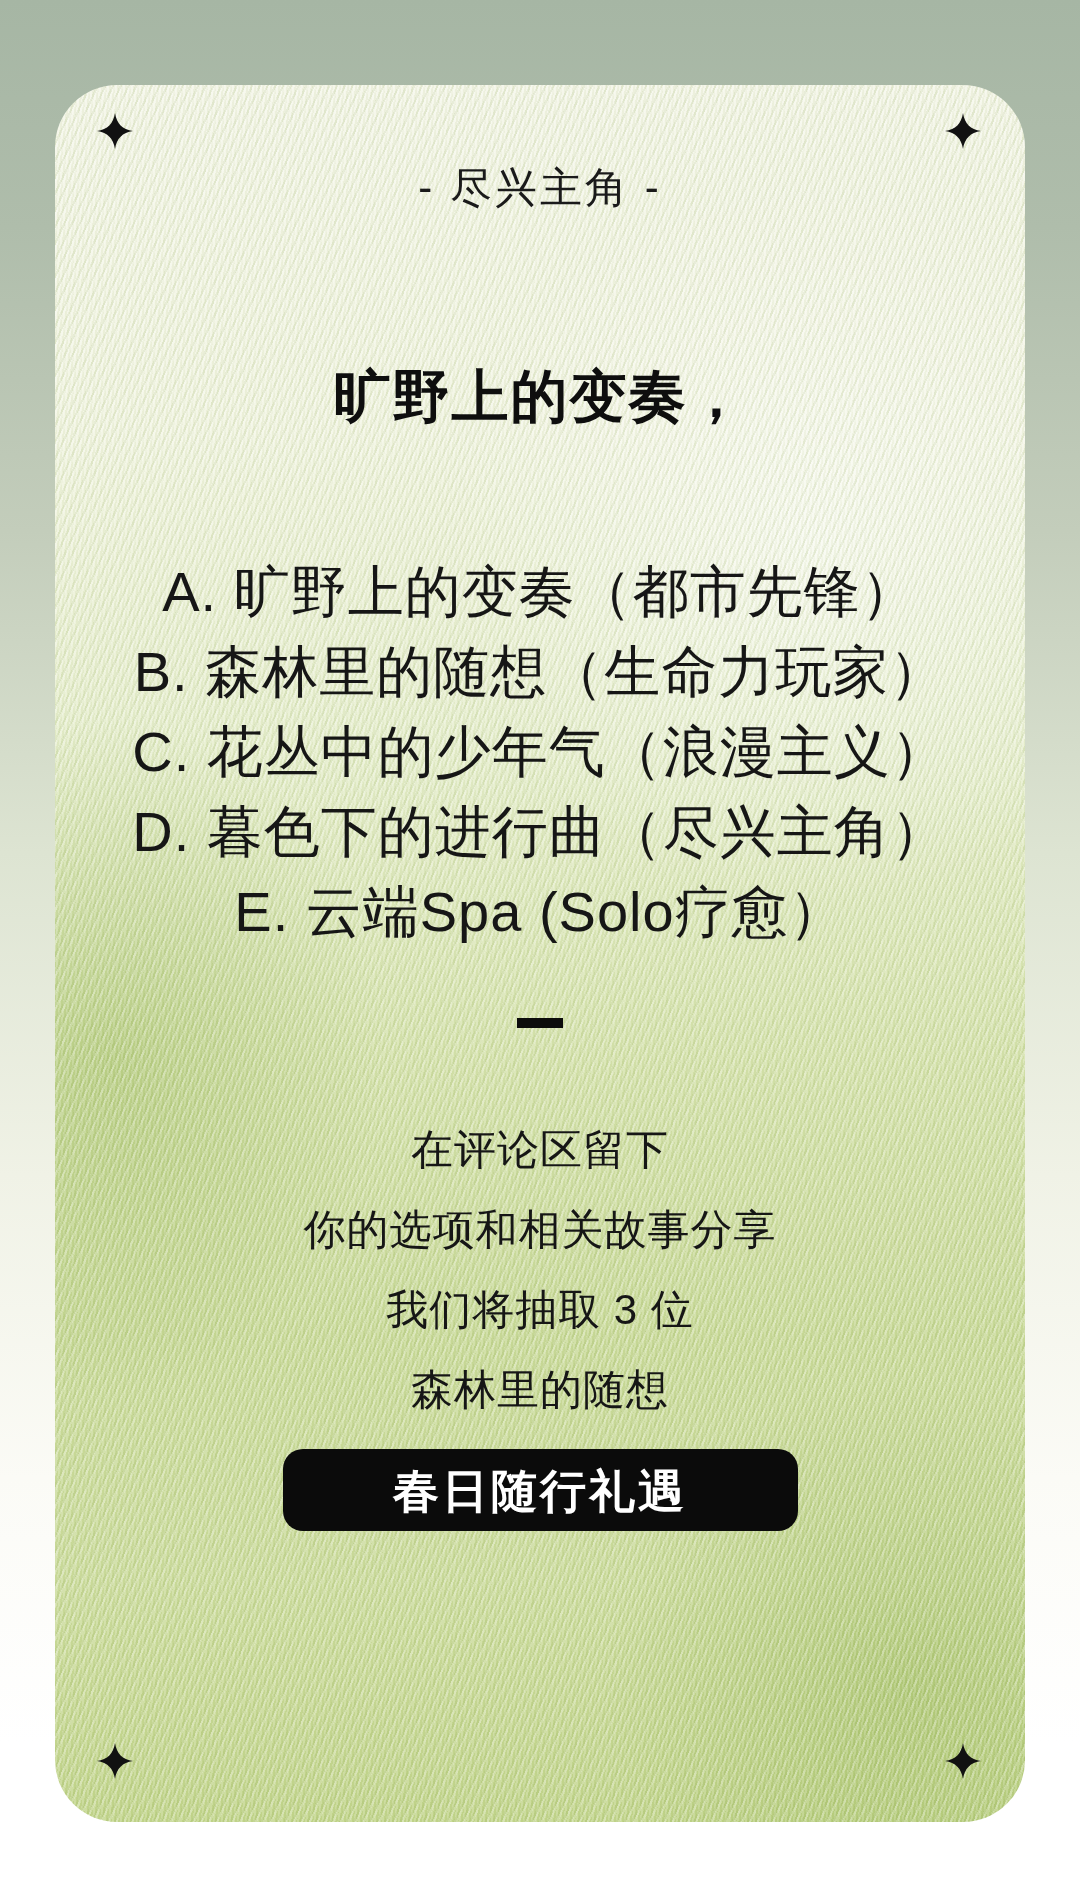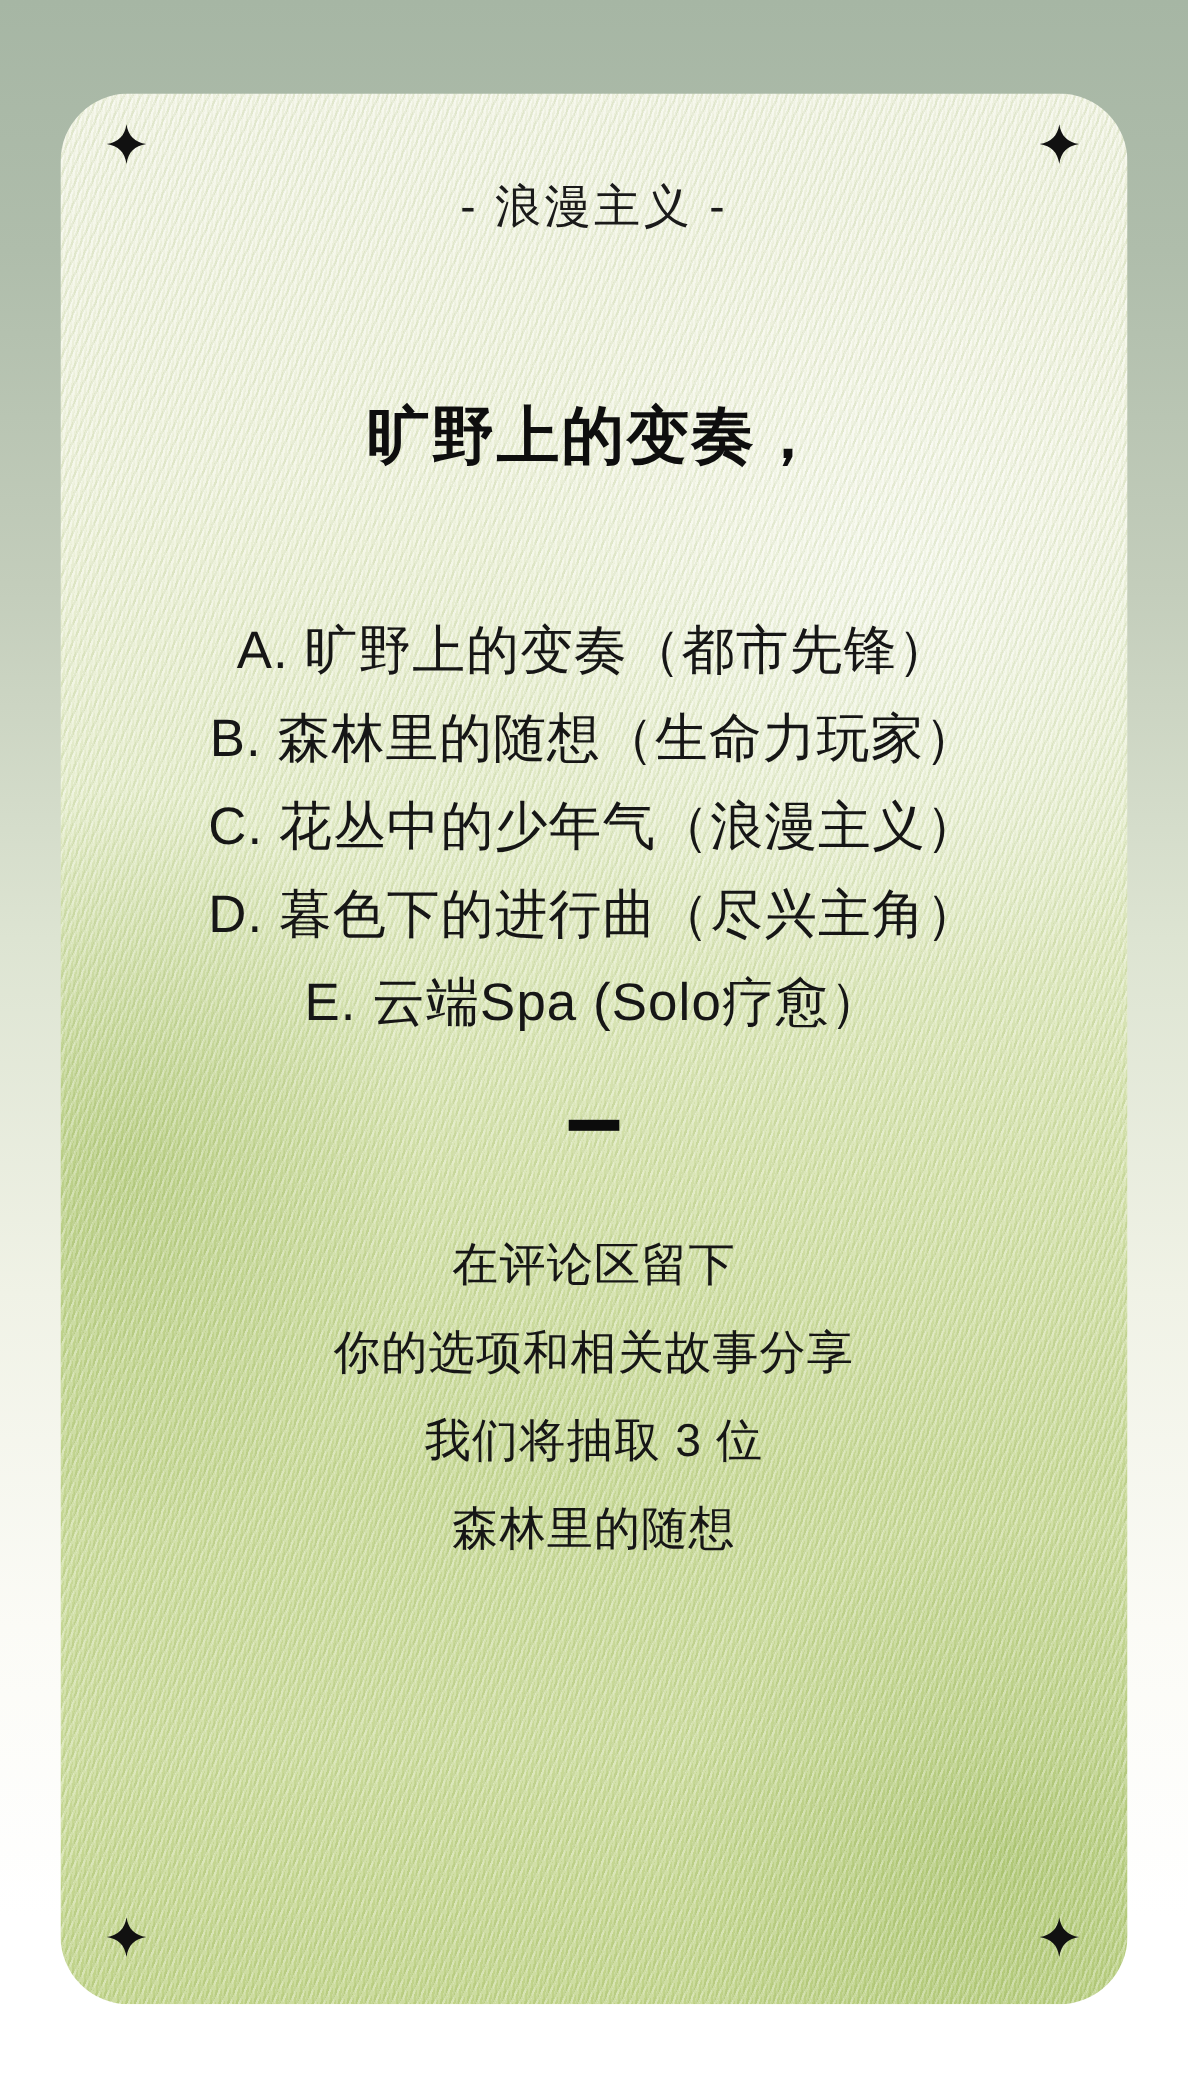--- a/index.html
+++ b/index.html
@@ -48,21 +48,21 @@
     color: #1a1a1a;
   }
   .heading {
     margin: 140px 0 0 0;
     font-size: 57px; line-height: 80px;
     font-weight: 900; letter-spacing: 2px;
     color: #0e0e0e;
   }
   .options { margin-top: 116px; }
   .option {
-    font-size: 48px; line-height: 80px;
+    font-size: 56px; line-height: 80px;
     font-weight: 400; letter-spacing: 1px;
     color: #161616;
   }
   .divider {
     margin: 66px auto 0 auto;
     width: 46px; height: 10px;
     background: #0c0c0c;
   }
   .footer { margin-top: 82px; }
   .footer p {
@@ -105,21 +105,21 @@
     <svg viewBox="0 0 32 32" xmlns="http://www.w3.org/2000/svg">
       <path d="M16 0 C17.5 9.5 22.5 14.5 32 16 C22.5 17.5 17.5 22.5 16 32 C14.5 22.5 9.5 17.5 0 16 C9.5 14.5 14.5 9.5 16 0 Z" fill="#111"></path>
     </svg>
   </span>
   <span class="sparkle br">
     <svg viewBox="0 0 32 32" xmlns="http://www.w3.org/2000/svg">
       <path d="M16 0 C17.5 9.5 22.5 14.5 32 16 C22.5 17.5 17.5 22.5 16 32 C14.5 22.5 9.5 17.5 0 16 C9.5 14.5 14.5 9.5 16 0 Z" fill="#111"></path>
     </svg>
   </span>
 
-  <div class="tag">- 浪漫主义 -</div>
+  <div class="tag">- 尽兴主角 -</div>
 
   <h1 class="heading">
     <span>旷野上的变奏，</span><br>
   </h1>
 
   <div class="options">
     <div class="option">A. 旷野上的变奏（都市先锋）</div>
     <div class="option">B. 森林里的随想（生命力玩家）</div>
     <div class="option">C. 花丛中的少年气（浪漫主义）</div>
     <div class="option">D. 暮色下的进行曲（尽兴主角）</div>
@@ -128,14 +128,15 @@
 
   <div class="divider"></div>
 
   <div class="footer">
     <p>在评论区留下</p>
     <p>你的选项和相关故事分享</p>
     <p>我们将抽取 3 位</p>
     <p>森林里的随想</p>
   </div>
 
+  <button class="cta">春日随行礼遇</button>
 
 </div>
 
 </body></html>

